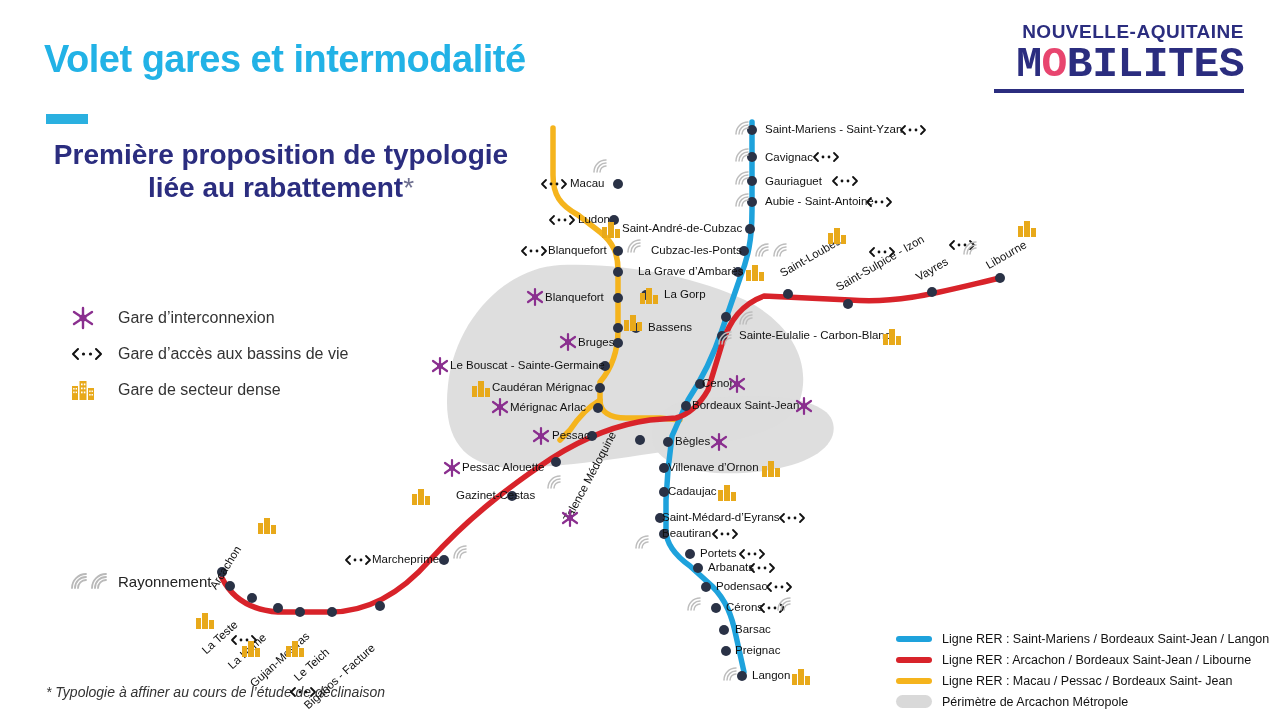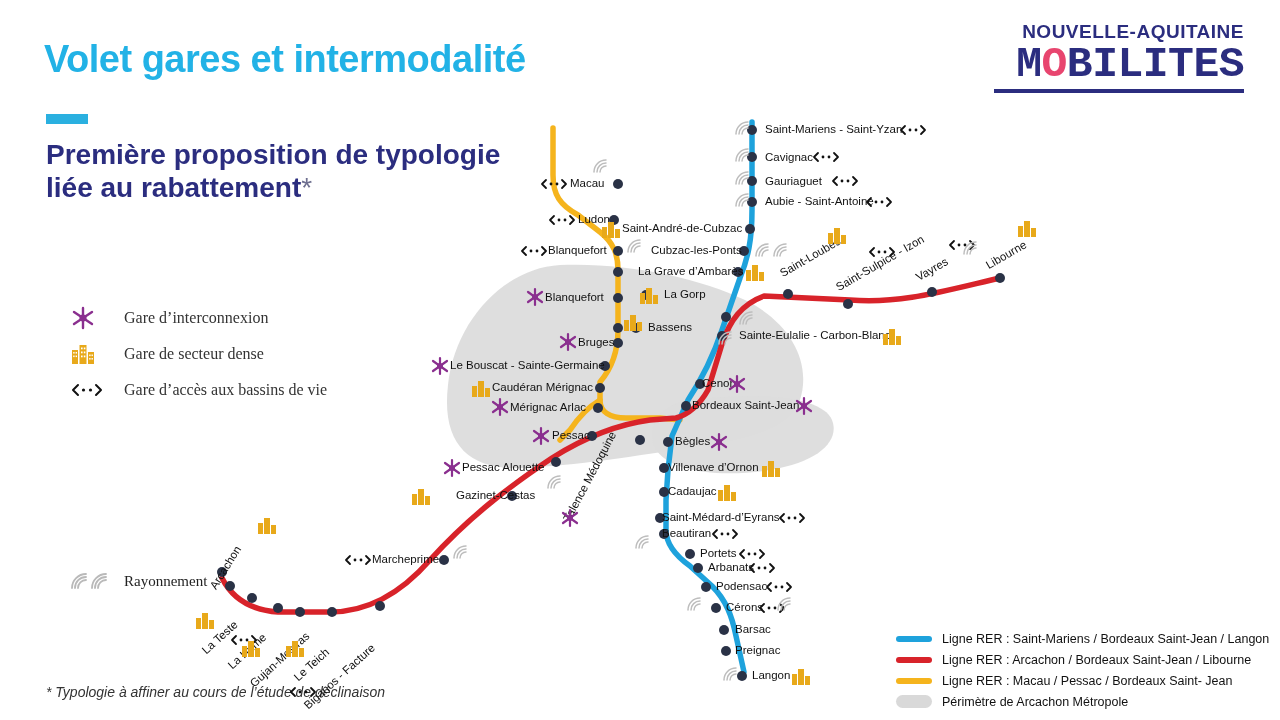--- a/index.html
+++ b/index.html
@@ -20,20 +20,21 @@
     letter-spacing:-0.5px;
   }
   .title-rule {
     position:absolute; left:46px; top:114px;
     width:42px; height:10px; background:#2ab0e0;
   }
   .title-sub {
     position:absolute; left:46px; top:138px; width:470px;
     font-size:28px; font-weight:bold; color:#2b2d7f;
     line-height:1.18;
+    text-align:center;
   }
   .title-sub .star { font-weight:normal; color:#6f7090; }
 
   
   .logo { position:absolute; right:36px; top:22px; width:250px; text-align:right; }
   .logo-top {
     font-size:19px; font-weight:bold; color:#2b2d7f;
     letter-spacing:0.5px; line-height:1;
   }
   .logo-main {
@@ -42,21 +43,21 @@
   }
   .logo-main .o {
     display:inline-block; color:#e8456f;
   }
   .logo-rule { height:4px; background:#2b2d7f; margin-top:2px; }
 
   
   .legend { position:absolute; left:70px; top:300px; }
   .legend-row { display:flex; align-items:center; height:36px; }
   .legend-ico { width:40px; text-align:center; }
-  .legend-label { font-size:16px; color:#333; margin-left:14px;font-family:Liberation Serif, serif; }
+  .legend-label { font-size:16px; color:#333; margin-left:8px; }
 
   .rayon-row { position:absolute; left:70px; top:570px; display:flex; align-items:center; }
   .rayon-row .legend-label { font-size:15px; color:#222; }
 
   .footnote {
     position:absolute; left:46px; bottom:14px;
     font-size:14px; font-style:italic; color:#333; line-height:1.35;
   }
 
   
@@ -99,20 +100,33 @@
         <svg width="26" height="26" viewBox="0 0 26 26">
           <g stroke="#8a2f8f" stroke-width="2.4" stroke-linecap="round">
             <line x1="13" y1="3" x2="13" y2="23"></line>
             <line x1="4" y1="7" x2="22" y2="19"></line>
             <line x1="22" y1="7" x2="4" y2="19"></line>
           </g>
           <circle cx="13" cy="13" r="3.6" fill="#8a2f8f"></circle>
         </svg>
       </span>
       <span class="legend-label">Gare d’interconnexion</span>
+    </div>
+    <div class="legend-row">
+      <span class="legend-ico">
+        <svg width="34" height="16" viewBox="0 0 34 16">
+          <g stroke="#111" stroke-width="2" fill="none" stroke-linecap="round" stroke-linejoin="round">
+            <polyline points="8,3 3,8 8,13"></polyline>
+            <polyline points="26,3 31,8 26,13"></polyline>
+          </g>
+          <circle cx="13.5" cy="8" r="1.6" fill="#111"></circle>
+          <circle cx="20.5" cy="8" r="1.6" fill="#111"></circle>
+        </svg>
+      </span>
+      <span class="legend-label">Gare d’accès aux bassins de vie</span>
     </div>
     <div class="legend-row">
       <span class="legend-ico">
         <svg width="26" height="22" viewBox="0 0 26 22">
           <rect x="2" y="7" width="6" height="14" fill="#e8a91a"></rect>
           <rect x="9.5" y="2" width="7" height="19" fill="#e8a91a"></rect>
           <rect x="18" y="9" width="6" height="12" fill="#e8a91a"></rect>
           <g fill="#ffffff">
             <rect x="3.2" y="9" width="1.4" height="1.6"></rect>
               <rect x="5.6" y="9" width="1.4" height="1.6"></rect>
@@ -125,33 +139,20 @@
             <rect x="11" y="12.5" width="1.6" height="1.8"></rect>
               <rect x="13.8" y="12.5" width="1.6" height="1.8"></rect>
             <rect x="19.2" y="11.5" width="1.4" height="1.6"></rect>
               <rect x="21.5" y="11.5" width="1.4" height="1.6"></rect>
             <rect x="19.2" y="15" width="1.4" height="1.6"></rect>
               <rect x="21.5" y="15" width="1.4" height="1.6"></rect>
           </g>
         </svg>
       </span>
       <span class="legend-label">Gare de secteur dense</span>
-    </div>
-    <div class="legend-row">
-      <span class="legend-ico">
-        <svg width="34" height="16" viewBox="0 0 34 16">
-          <g stroke="#111" stroke-width="2" fill="none" stroke-linecap="round" stroke-linejoin="round">
-            <polyline points="8,3 3,8 8,13"></polyline>
-            <polyline points="26,3 31,8 26,13"></polyline>
-          </g>
-          <circle cx="13.5" cy="8" r="1.6" fill="#111"></circle>
-          <circle cx="20.5" cy="8" r="1.6" fill="#111"></circle>
-        </svg>
-      </span>
-      <span class="legend-label">Gare d’accès aux bassins de vie</span>
     </div>
   </div>
 
   <div class="rayon-row">
     <span class="legend-ico">
       <svg width="44" height="22" viewBox="0 0 44 22">
         <g fill="none" stroke="#b9b9b9" stroke-width="1.8" stroke-linecap="round">
           <path d="M8,18 A8,8 0 0 1 16,10"></path>
           <path d="M5,18 A11,11 0 0 1 16,7"></path>
           <path d="M2,18 A14,14 0 0 1 16,4"></path>

